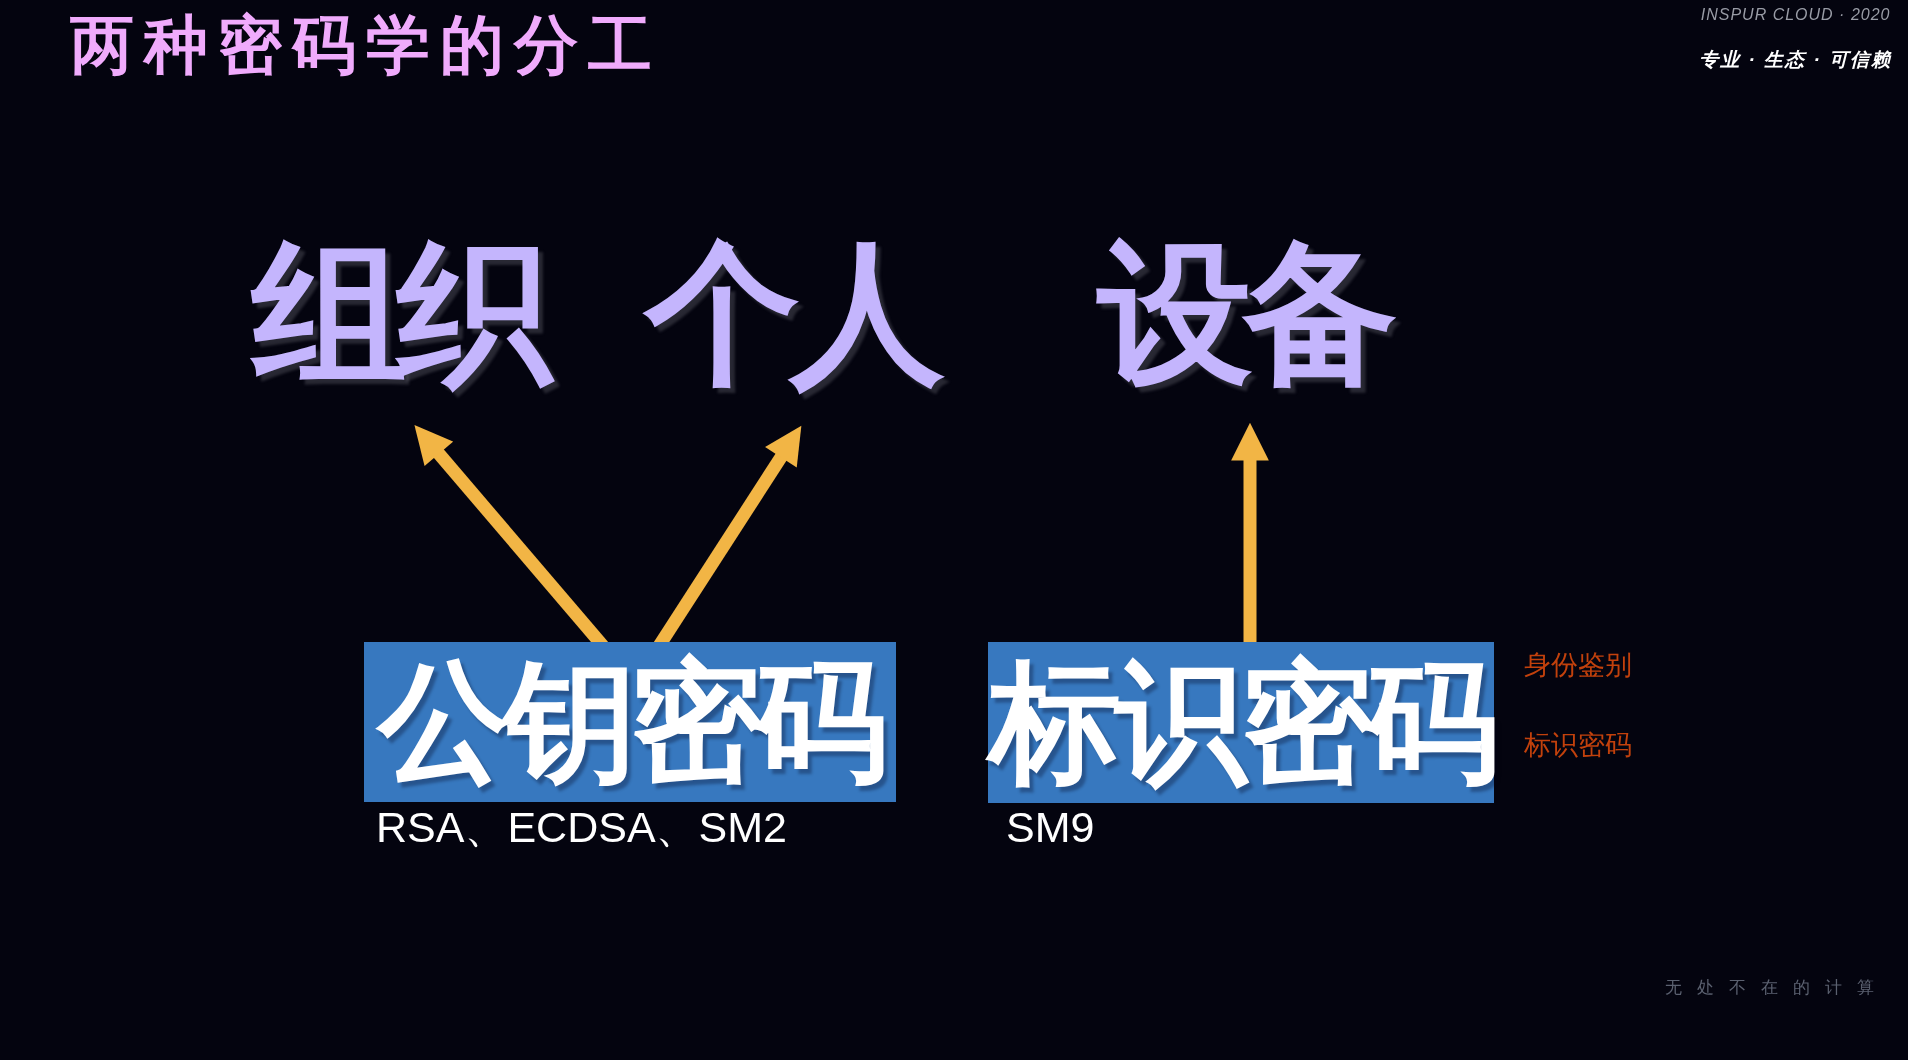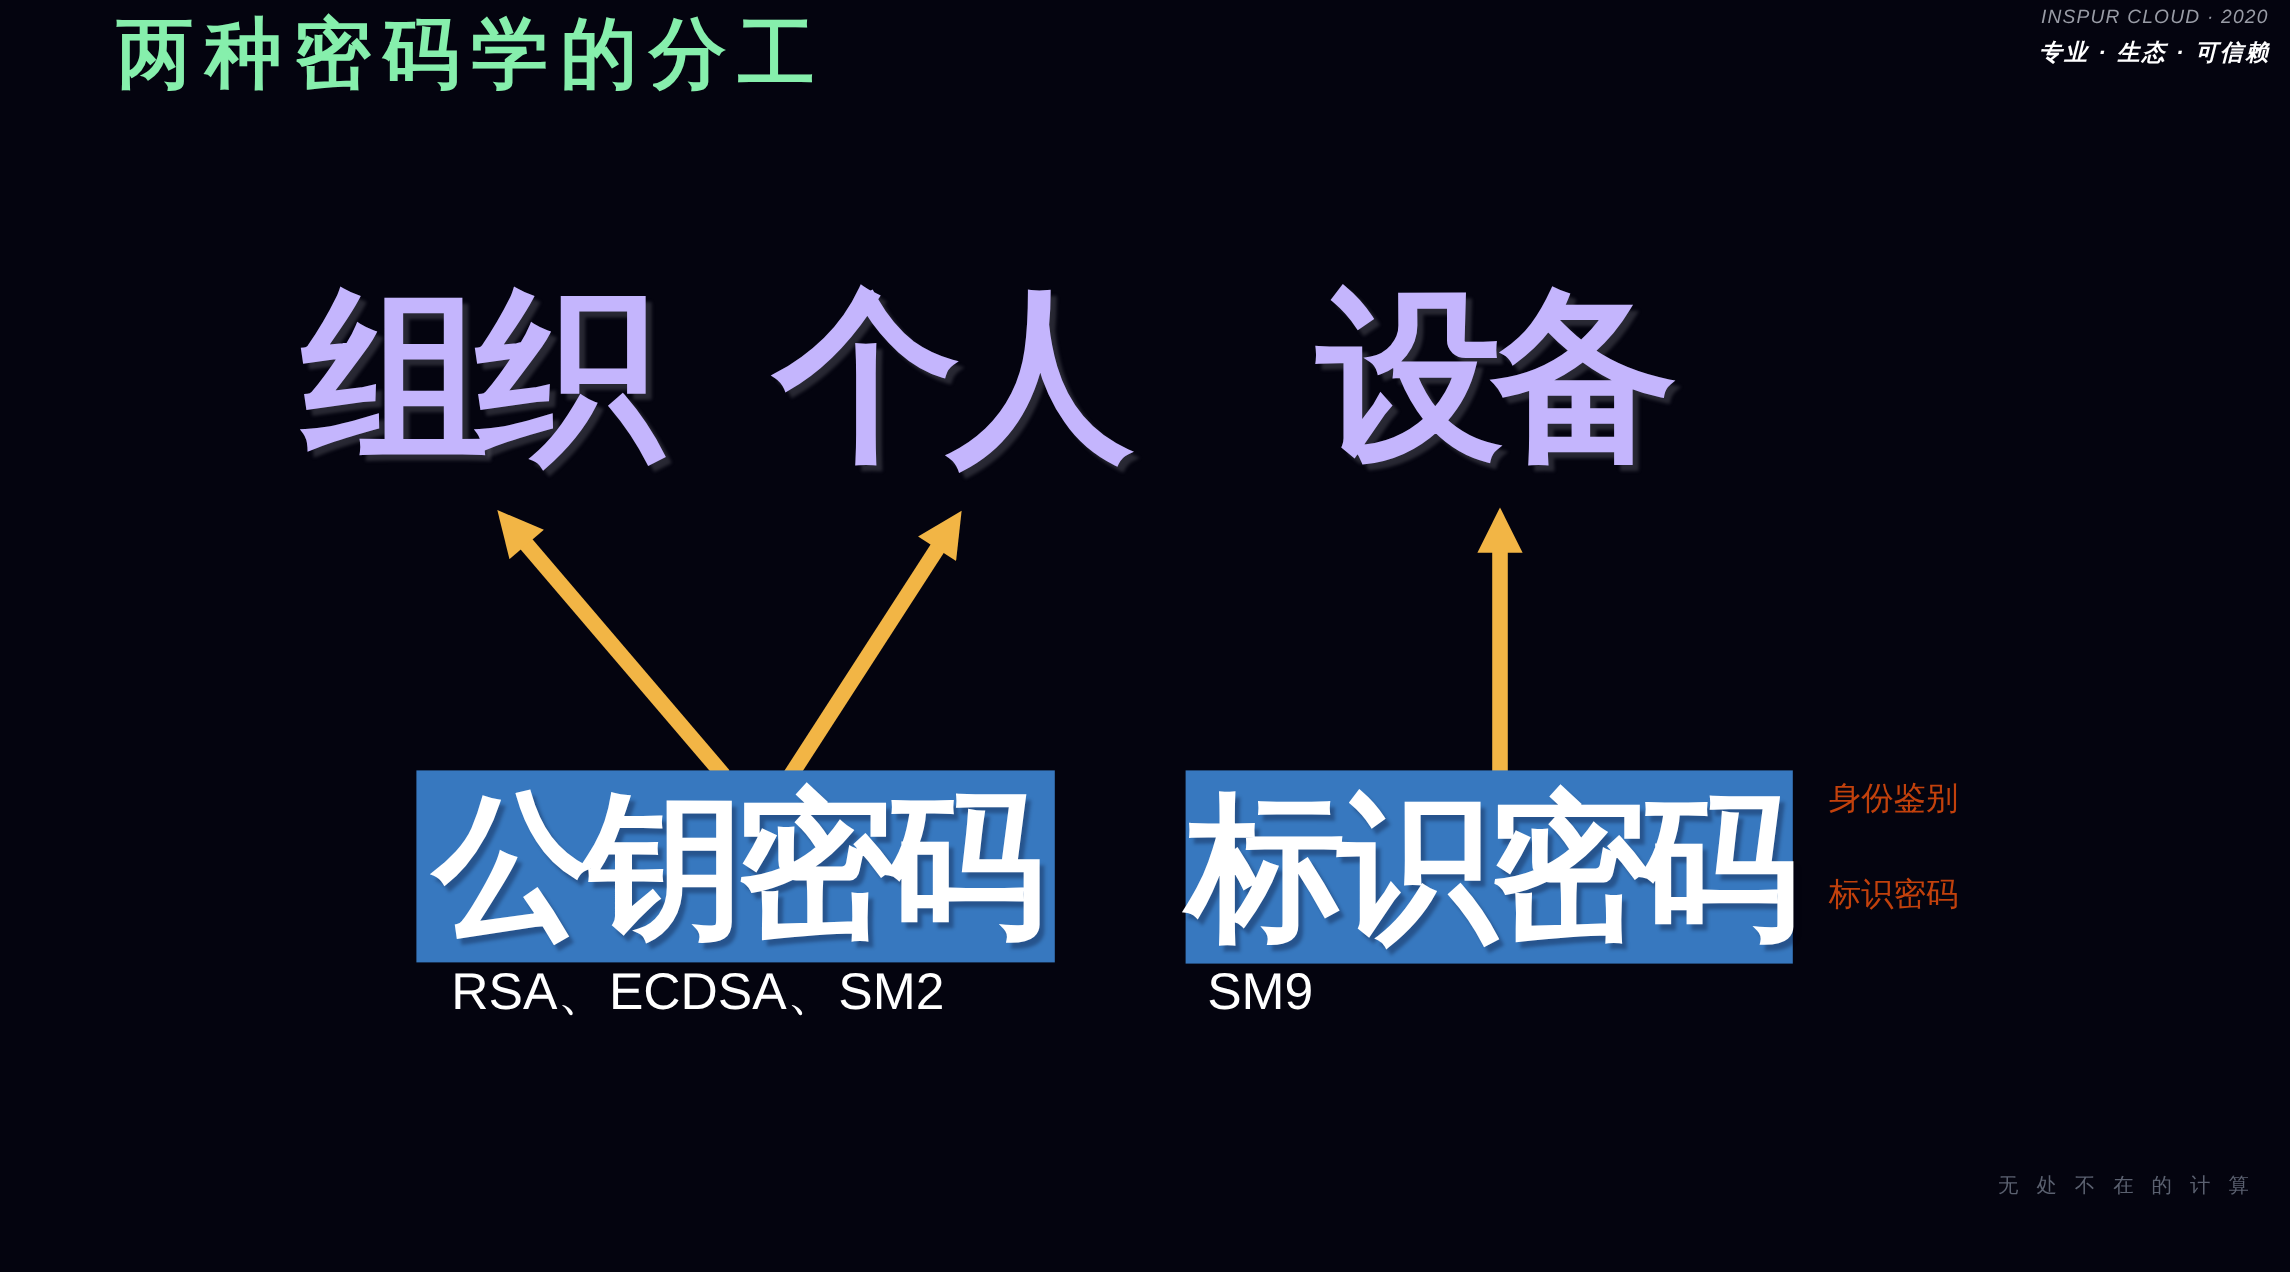--- a/index.html
+++ b/index.html
@@ -15,49 +15,49 @@
     width:1908px;height:1060px;
     background:var(--background);
     overflow:hidden;
     font-family:"Liberation Sans","DejaVu Sans",sans-serif;
     color:#fff;
   }
   
   .page-title{
     position:absolute;left:70px;top:10px;
     font-size:64px;line-height:1.1;font-weight:900;
-    letter-spacing:10px;color:#86efac;white-space:nowrap;margin-left:27px;
+    letter-spacing:10px;color:#f0abfc;white-space:nowrap;
   }
   .brand-corner{
     position:absolute;right:16px;top:6px;
     text-align:center;font-style:italic;white-space:nowrap;
   }
   .brand-line1{font-size:16px;letter-spacing:1px;color:var(--muted-gray);}
-  .brand-line2{font-size:19px;letter-spacing:2px;color:#fff;margin-top:7px;font-weight:600;}
+  .brand-line2{font-size:19px;letter-spacing:2px;color:#fff;margin-top:23px;font-weight:600;}
   
   .entity{
     position:absolute;top:236px;
     font-size:155px;line-height:1;font-weight:700;
     letter-spacing:-10px;color:#c4b5fd;white-space:nowrap;
     text-shadow:5px 5px 3px rgba(135,135,148,0.28);
   }
   .entity.org{left:252px;}
   .entity.person{left:645px;}
   .entity.device{left:1098px;}
   
   .arrow-layer{position:absolute;left:0;top:0;width:1908px;height:1060px;pointer-events:none;}
   .arrow-shaft{stroke:var(--arrow-yellow);stroke-width:13;fill:none;}
   .arrow-head{fill:var(--arrow-yellow);}
   
   .method-box{
     position:absolute;top:642px;height:160px;
     background:var(--accent-blue);
     display:flex;align-items:center;justify-content:center;
   }
-  .method-box.pkc{left:347px;width:532px;}
+  .method-box.pkc{left:364px;width:532px;}
   .method-box.ibc{left:988px;width:506px;height:161px;}
   .method-label{
     font-size:132px;line-height:1;font-weight:900;
     letter-spacing:-6px;color:#fff;white-space:nowrap;
     text-shadow:4px 5px 3px rgba(0,0,25,0.30);
   }
   .algorithms{
     position:absolute;top:806px;
     font-size:43px;line-height:1;color:#fff;white-space:nowrap;font-weight:400;
   }

